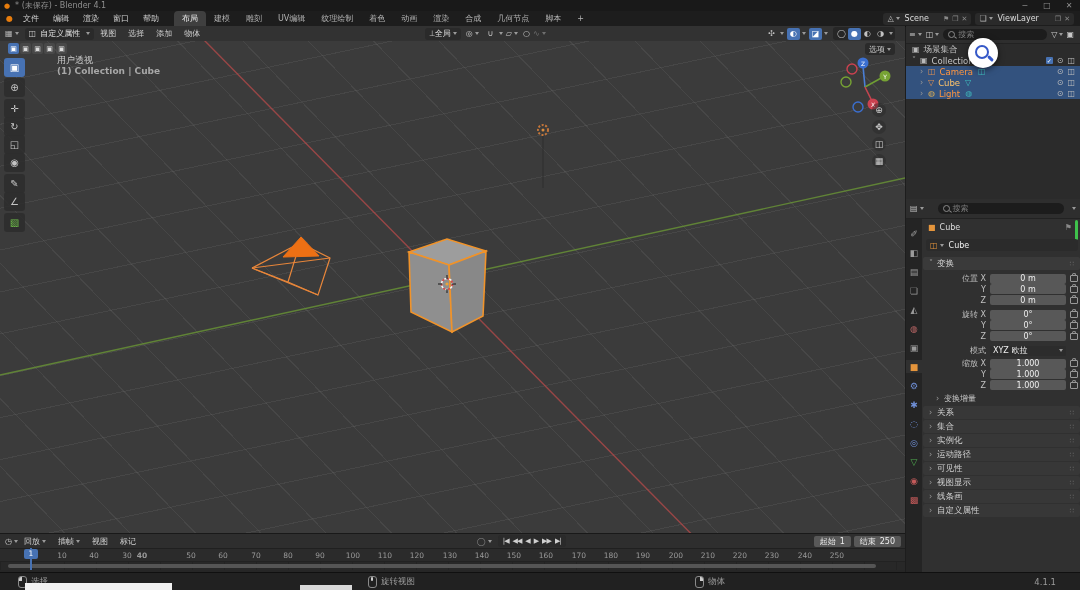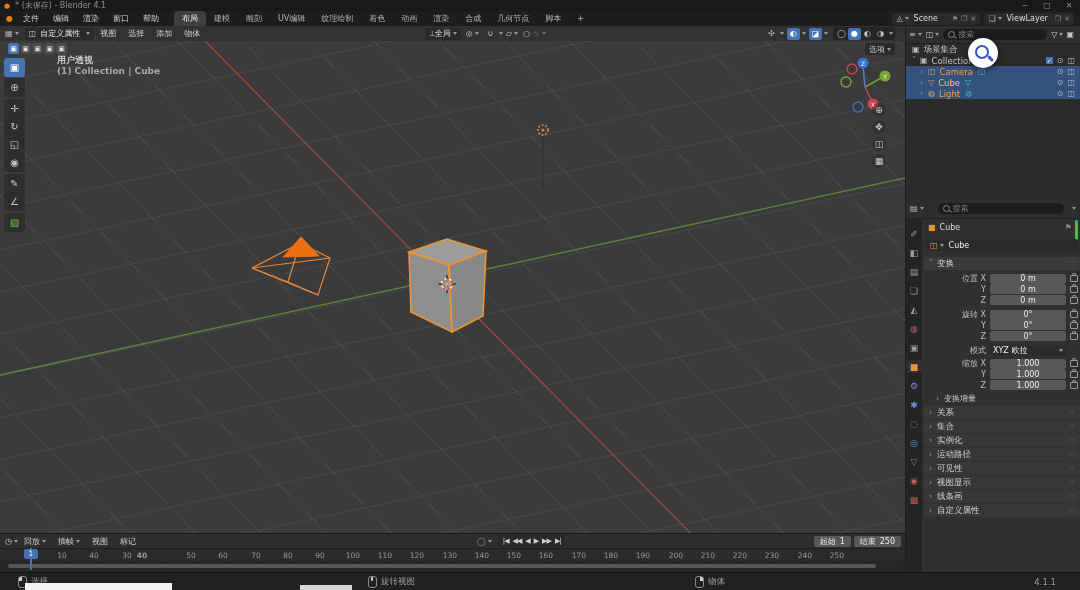--- a/index.html
+++ b/index.html
@@ -118,21 +118,21 @@
       <span class="t8" style="color:#bbb;">◬</span>
         <span class="car sm"></span>
       <span style="margin:0 14px 0 5px;color:#ddd;">Scene</span>
       <span class="t7" style="color:#888;">⚑</span>
       <span class="t7" style="color:#888;margin-left:3px;">❐</span>
       <span class="t7" style="color:#888;margin-left:3px;">✕</span>
     </span>
     <span class="fx pill" style="margin-right:6px;">
       <span class="t8" style="color:#bbb;">❏</span>
         <span class="car sm"></span>
-      <span style="margin:0 7px 0 5px;color:#ddd;">ViewLayer</span>
+      <span style="margin:0 16px 0 5px;color:#ddd;">ViewLayer</span>
       <span class="t7" style="color:#888;">❐</span>
       <span class="t7" style="color:#888;margin-left:3px;">✕</span>
     </span>
   </div>
 
   <div class="ab fx vheader t8">
     <span class="fx" style="margin-left:5px;color:#bbb;">
         <span>▦</span>
         <span class="car sm"></span>
       </span>
@@ -252,21 +252,21 @@
       <span class="selmode">▣</span>
       <span class="selmode">▣</span>
       <span class="selmode">▣</span>
     </div>
 
     <div class="ab fx pill t8" style="right:10px;top:2px;">
       <span>选项</span>
         <span class="car sm"></span>
     </div>
 
-    <div class="ab t9" style="left:57px;top:13px;color:#c9c9c9;font-weight:bold;">用户透视</div>
+    <div class="ab t9" style="left:57px;top:13px;color:#c9c9c9;">用户透视</div>
     <div class="ab t9" style="left:57px;top:25px;color:#a8a8a8;font-weight:bold;">(1) Collection | Cube</div>
 
     <div class="ab toolbtn active" style="top:17px;">
         <span>▣</span>
       </div>
     <div class="ab toolbtn" style="top:37px;">
         <span>⊕</span>
       </div>
     <div class="ab toolbtn" style="top:58px;">
         <span>✛</span>

